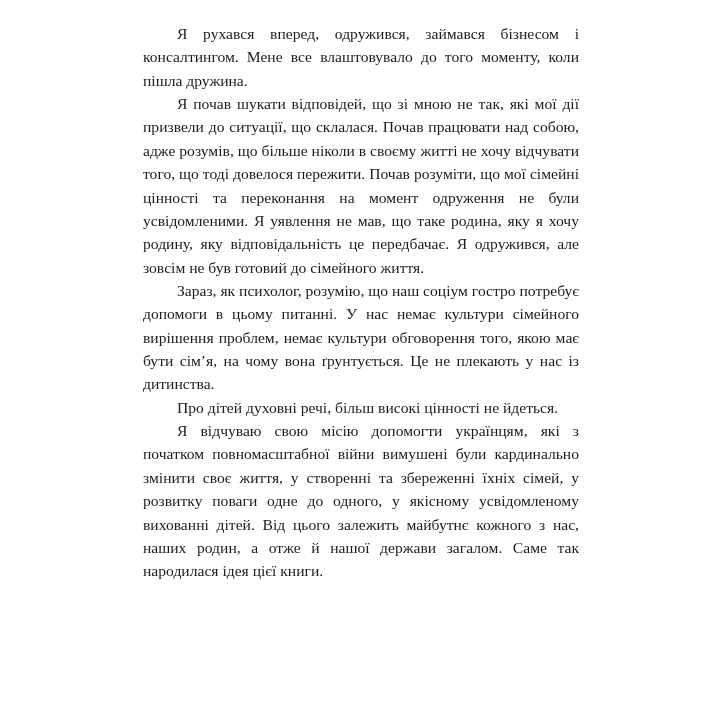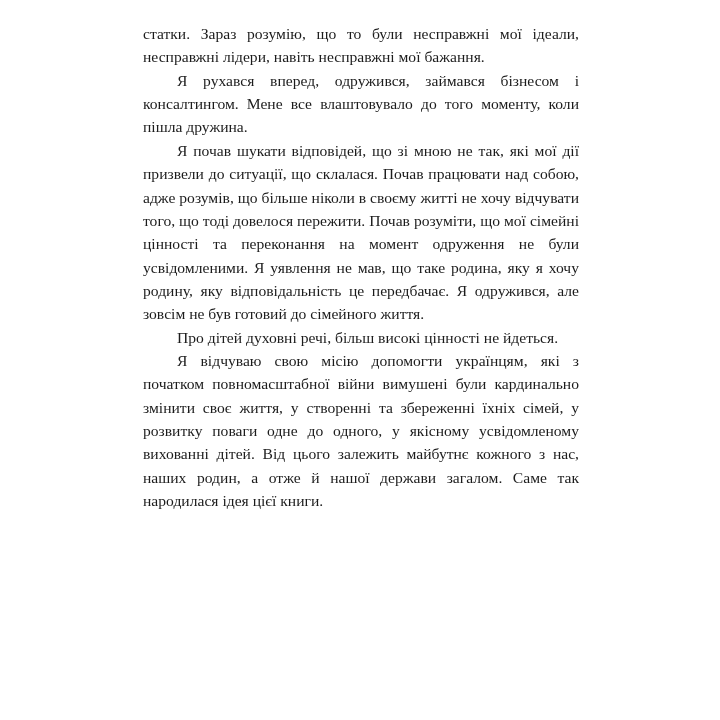--- a/index.html
+++ b/index.html
@@ -29,19 +29,19 @@
     text-indent: 0;
   }
   .para.indent {
     text-indent: 34px;
   }
 </style>
 </head>
 <body>
 
 <div class="page">
-  <p class="para">статки. Зараз розумію, що то були несправжні мої ідеали, несправжні лідери, навіть несправжні мої бажання.</p>
   <p class="para indent">Я рухався вперед, одружився, займався бізнесом і консалтингом. Мене все влаштовувало до того моменту, коли пішла дружина.</p>
   <p class="para indent">Я почав шукати відповідей, що зі мною не так, які мої дії призвели до ситуації, що склалася. Почав працювати над собою, адже розумів, що більше ніколи в своєму житті не хочу відчувати того, що тоді довелося пережити. Почав розуміти, що мої сімейні цінності та переконання на момент одруження не були усвідомленими. Я уявлення не мав, що таке родина, яку я хочу родину, яку відповідальність це передбачає. Я одружився, але зовсім не був готовий до сімейного життя.</p>
+  <p class="para indent">Зараз, як психолог, розумію, що наш соціум гостро потребує допомоги в цьому питанні. У нас немає культури сімейного вирішення проблем, немає культури обговорення того, якою має бути сім’я, на чому вона ґрунтується. Це не плекають у нас із дитинства.</p>
   <p class="para indent">Про дітей духовні речі, більш високі цінності не йдеться.</p>
   <p class="para indent">Я відчуваю свою місію допомогти українцям, які з початком повномасштабної війни вимушені були кардинально змінити своє життя, у створенні та збереженні їхніх сімей, у розвитку поваги одне до одного, у якісному усвідомленому вихованні дітей. Від цього залежить майбутнє кожного з нас, наших родин, а отже й нашої держави загалом. Саме так народилася ідея цієї книги.</p>
 
 </div>
 
 </body></html>

